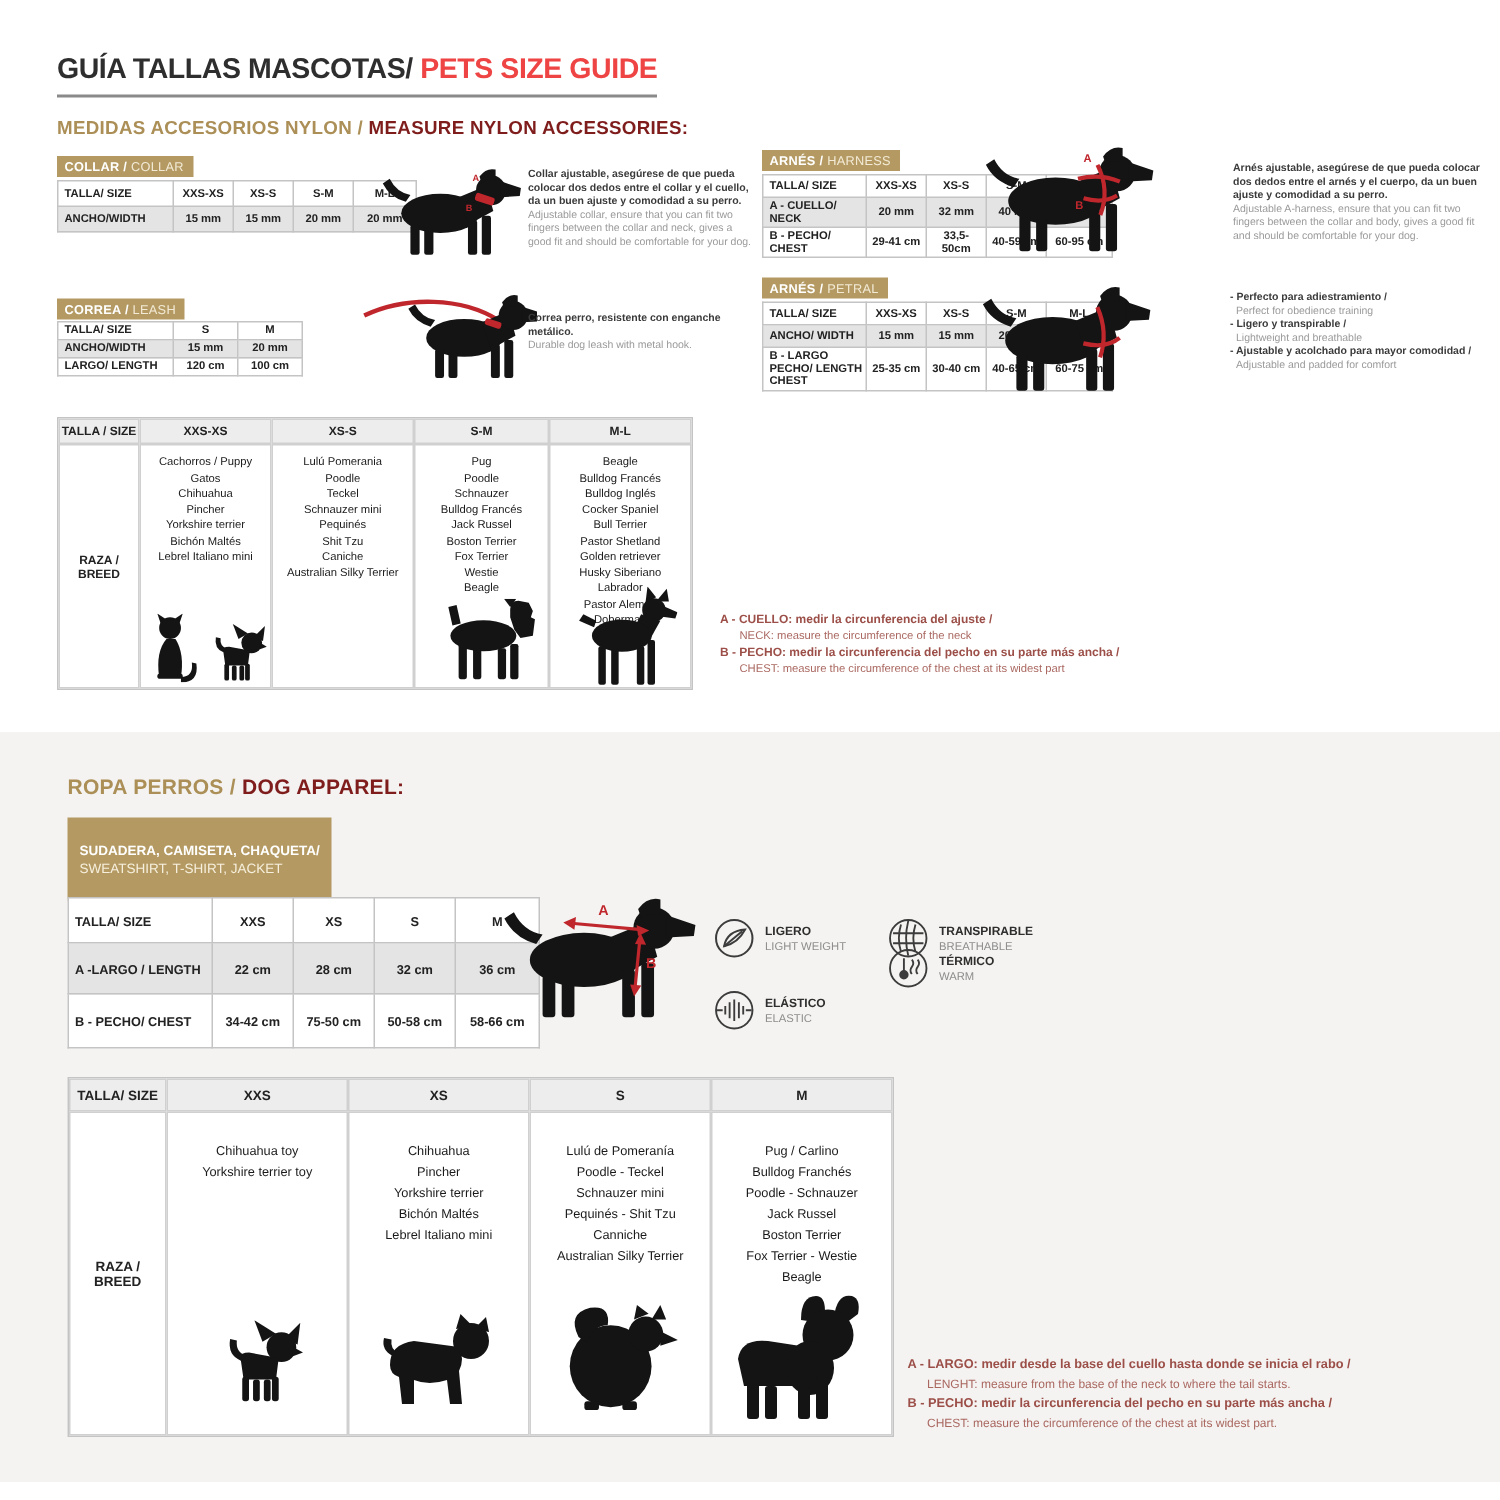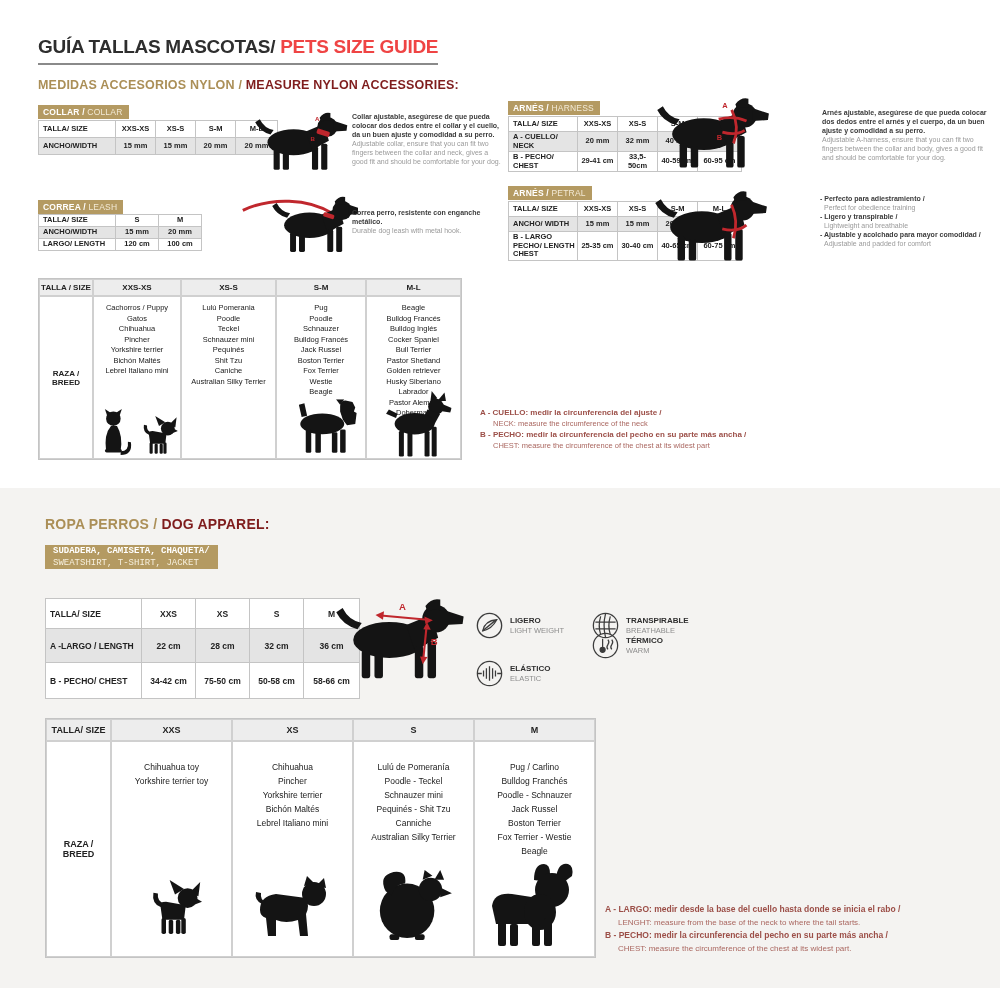--- a/index.html
+++ b/index.html
@@ -10,21 +10,21 @@
 
   
   .main-title{font-size:19px;font-weight:bold;letter-spacing:-0.3px;color:#2e2e2e;
               border-bottom:2px solid #8a8a8a;padding-bottom:5px;display:inline-block;}
   .main-title .en{color:#ef4444;}
   .sec-title{font-size:12.5px;font-weight:bold;color:#ab8f57;letter-spacing:0.2px;}
   .sec-title .en{color:#7f1d1d;font-weight:bold;}
   .badge{background:#b49a62;color:#fff;font-weight:bold;font-size:8.5px;
          padding:2px 6px 2px 5px;display:inline-block;letter-spacing:0.2px;}
   .badge .en{color:#f3ead6;font-weight:normal;text-align:center;}
-  .badge2{background:#b49a62;color:#fff;font-size:9px;padding:0 8px;display:inline-block;line-height:12px;font-family:Liberation Mono, monospace;}
+  .badge2{background:#b49a62;color:#fff;font-size:9px;padding:16px 8px;display:inline-block;line-height:12px;}
   .badge2 .l1{font-weight:bold;display:block;}
   .badge2 .l2{font-weight:normal;display:block;color:#f6efdd;}
 
   
   .mtable{border-collapse:collapse;table-layout:fixed;background:#fff;}
   .mtable td{border:1px solid #c4c4c4;font-weight:bold;text-align:center;color:#222;
              padding:1px 2px;font-size:7.5px;line-height:8.5px;}
   .mtable td.lab{text-align:left;padding-left:4px;}
   .mtable tr.gray td{background:#e4e4e4;}
   .atable td{font-size:8.5px;line-height:10px;padding:2px 3px;}

